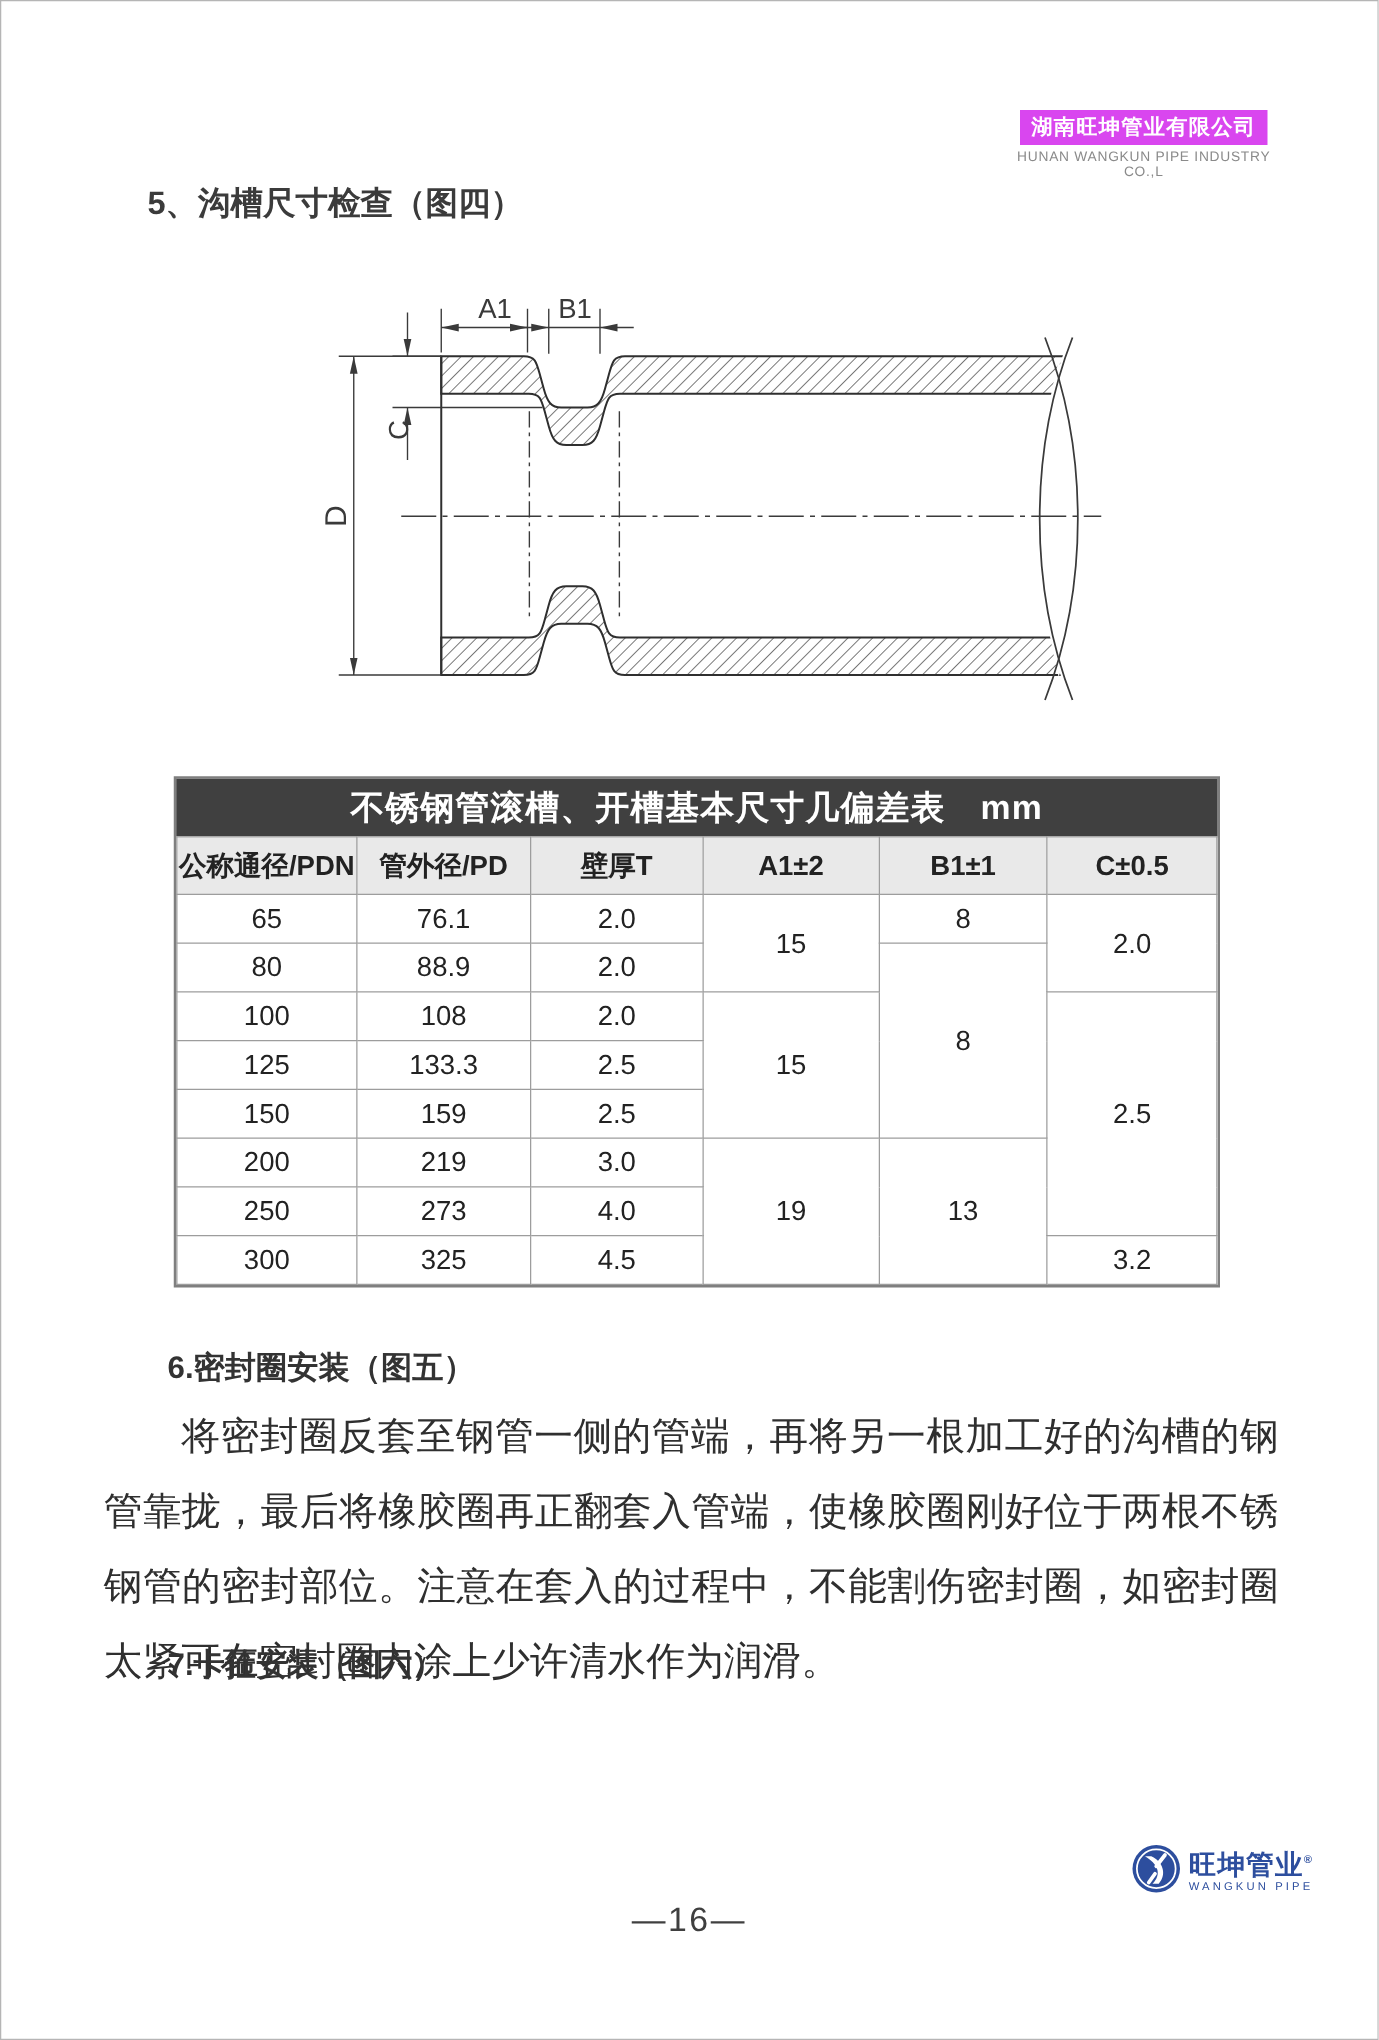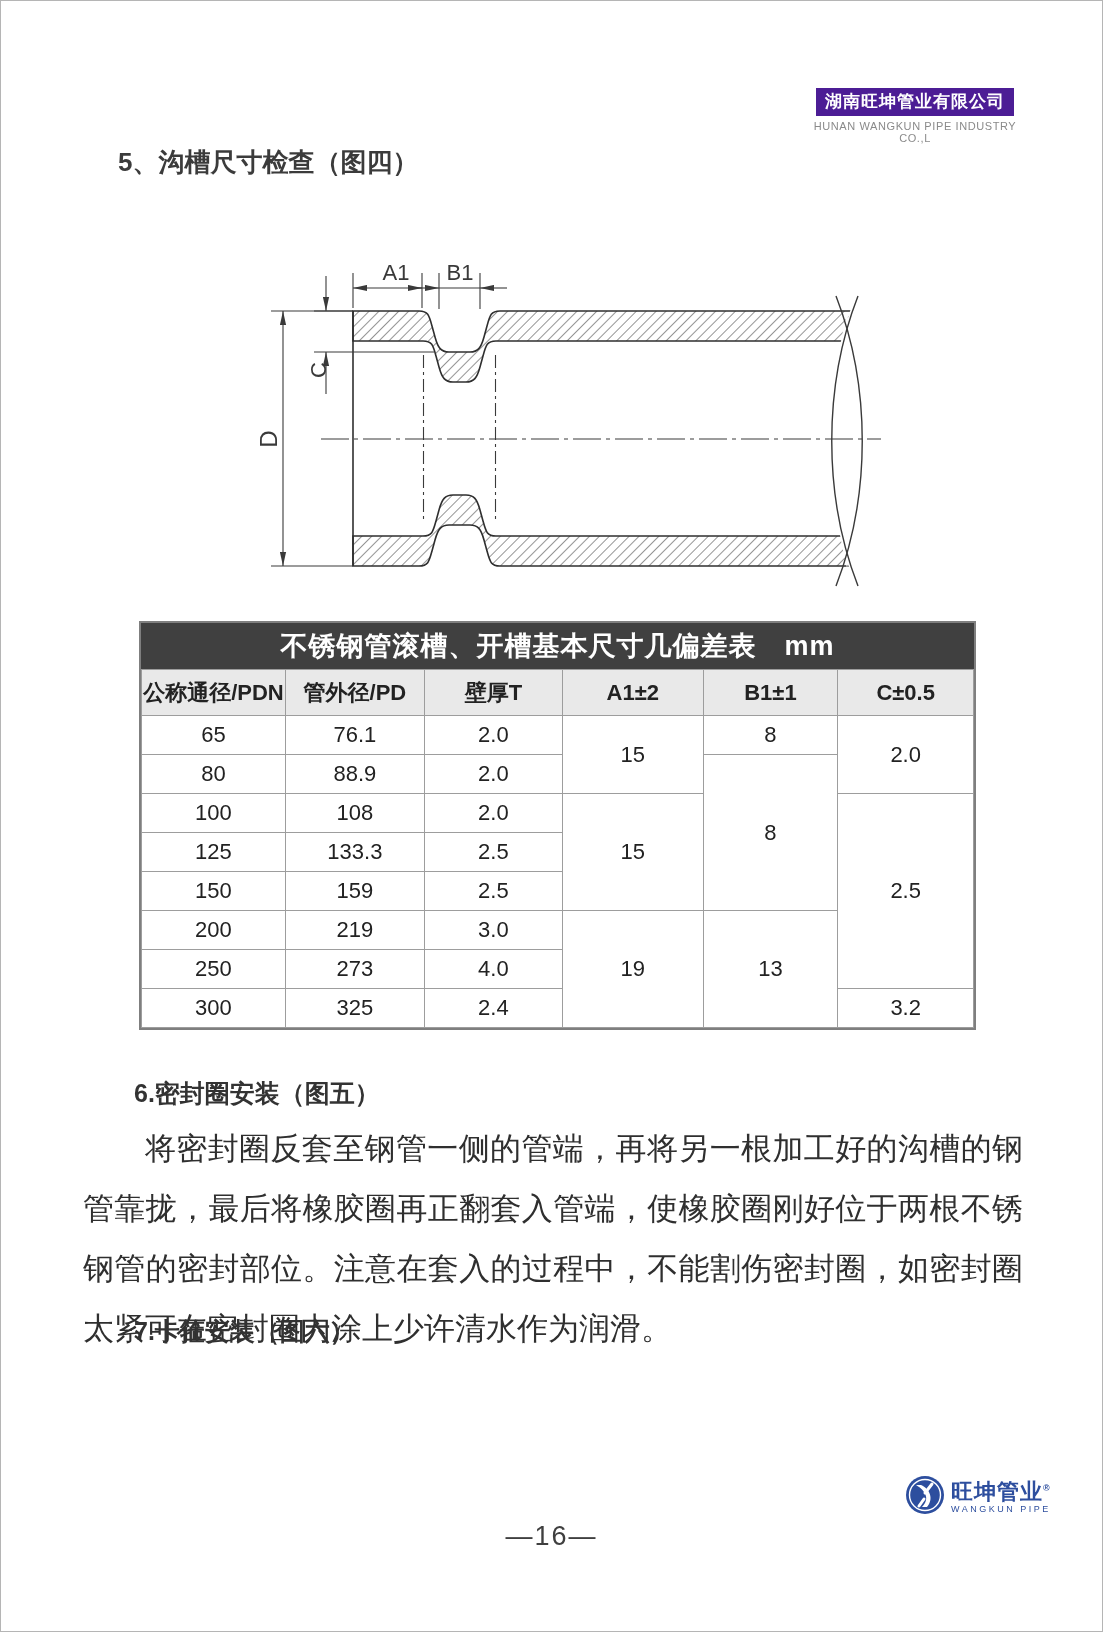--- a/index.html
+++ b/index.html
@@ -4,33 +4,33 @@
 <style>
   html,body{margin:0;padding:0;background:#ffffff;}
   .page{
     position:relative;width:1103px;height:1632px;background:#ffffff;
     border:1px solid #b5b5b5;box-sizing:border-box;overflow:hidden;
     font-family:"Liberation Sans","DejaVu Sans",sans-serif;color:#333;
   }
   
   .company-bar{
     position:absolute;left:815px;top:87px;width:198px;height:28px;
-    background:#4c1d95;color:#fff;font-size:17px;font-weight:700;
+    background:#d946ef;color:#fff;font-size:17px;font-weight:700;
     line-height:28px;text-align:center;letter-spacing:1px;
   }
   .company-en{
     position:absolute;left:800px;top:119px;width:228px;text-align:center;
     font-size:11px;color:#8a8a8a;letter-spacing:0.6px;
   }
   
   .sec5-title{
     position:absolute;left:117px;top:144px;font-size:26px;font-weight:600;color:#3b3b3b;
   }
   
-  .diagram{position:absolute;left:225px;top:215px;width:660px;height:400px;}
+  .diagram{position:absolute;left:225px;top:189px;width:660px;height:400px;}
   .diagram text{font-family:"Liberation Sans","DejaVu Sans",sans-serif;fill:#3a3a3a;}
   
   .tbl-wrap{
     position:absolute;left:138px;top:620px;width:837px;
     border:2px solid #7f7f7f;box-sizing:border-box;background:#fff;
   }
   .tbl-title{
     background:#404040;color:#ffffff;height:46px;line-height:46px;
     text-align:center;font-size:27px;font-weight:700;letter-spacing:1px;
   }
@@ -191,21 +191,21 @@
           <td rowspan="3">13</td>
         </tr>
         <tr>
           <td>250</td>
           <td>273</td>
           <td>4.0</td>
         </tr>
         <tr>
           <td>300</td>
           <td>325</td>
-          <td>2.4</td>
+          <td>4.5</td>
           <td>3.2</td>
         </tr>
       </tbody>
     </table>
   </div>
 
   <div class="sec-heading sec6-heading">6.密封圈安装（图五）</div>
   <p class="para para6">将密封圈反套至钢管一侧的管端，再将另一根加工好的沟槽的钢管靠拢，最后将橡胶圈再正翻套入管端，使橡胶圈刚好位于两根不锈钢管的密封部位。注意在套入的过程中，不能割伤密封圈，如密封圈太紧可在密封圈内涂上少许清水作为润滑。</p>
 
   <div class="sec-heading sec7-heading">7.卡箍安装（图六）</div>

